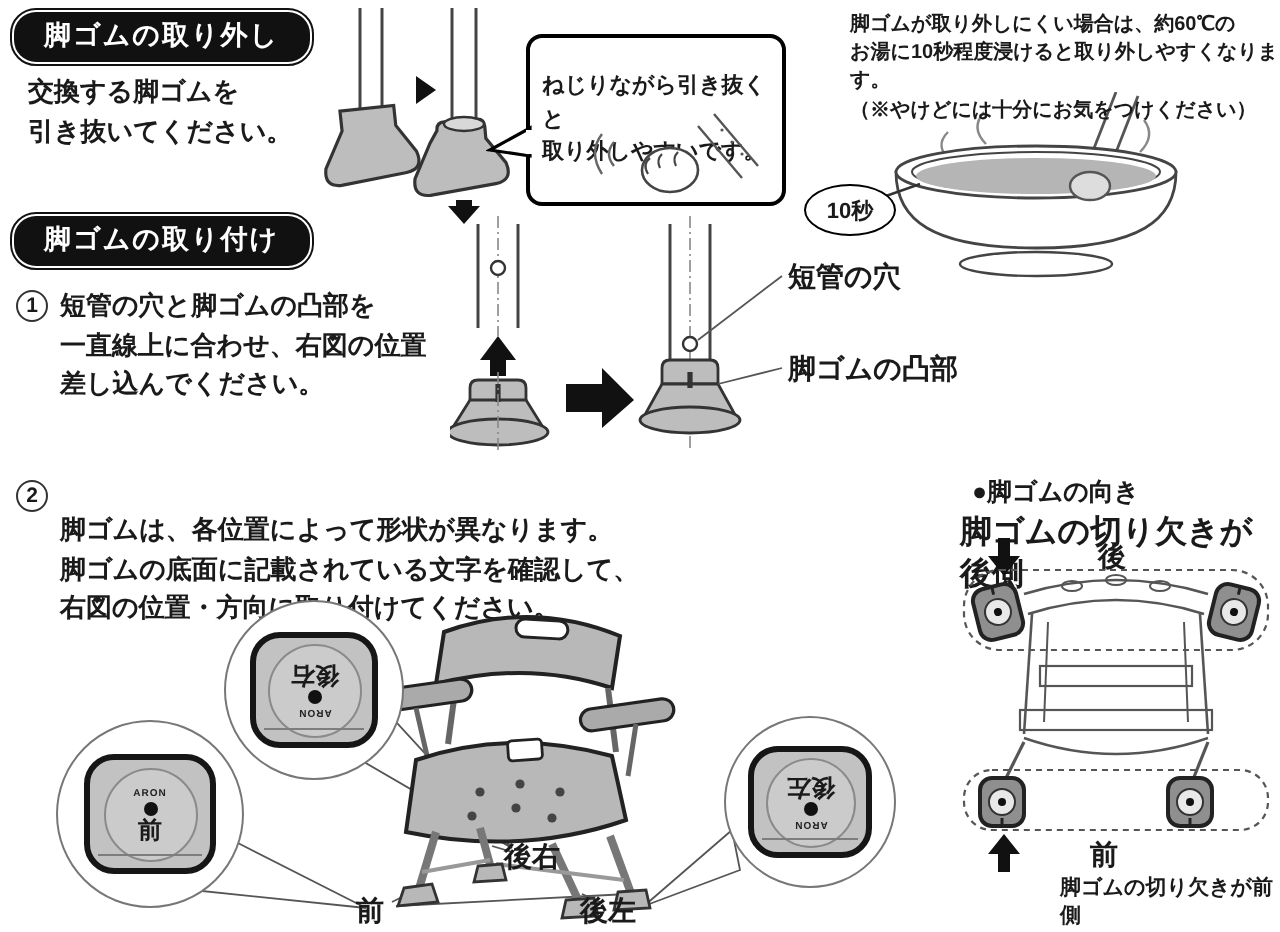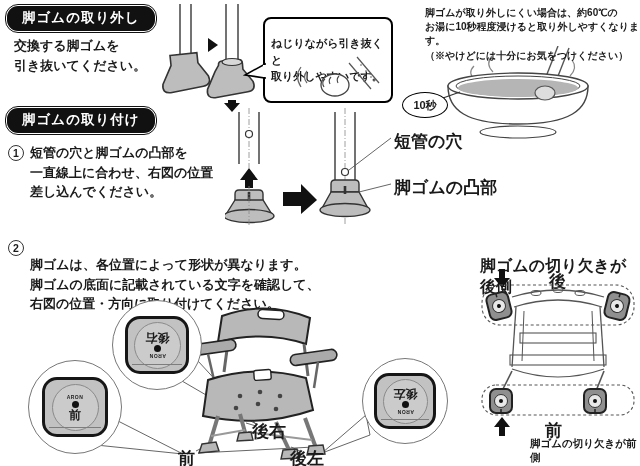--- a/index.html
+++ b/index.html
@@ -8,21 +8,21 @@
   #canvas { position:relative; width:640px; height:466px; background:#fff; overflow:hidden; }
   .abs { position:absolute; }
   .ml { white-space:pre-line; }
   .badge {
     background:#111; color:#fff; font-weight:bold; font-size:13.5px;
     padding:3px 15px 4px; border-radius:11px; letter-spacing:1px;
     outline:1px solid #111; outline-offset:1.5px;
   }
   .body-txt { font-size:13px; font-weight:600; line-height:1.5; }
   .small-txt { font-size:10px; font-weight:700; line-height:1.42;margin-left:26px; }
-  .lbl { font-size:17px; font-weight:600; }
+  .lbl { font-size:14px; font-weight:600; }
   .bold13 { font-size:12.5px; font-weight:bold; }
   .stepnum {
     width:16px; height:16px; border:1.5px solid #333; border-radius:50%;
     font-size:10.5px; font-weight:600; display:flex; align-items:center; justify-content:center;
   }
   .callout {
     border:2px solid #000; border-radius:8px; background:#fff;
   }
   .callout-txt { font-size:11px; font-weight:bold; line-height:1.5; padding:16px 6px; }
   .oval {
@@ -245,20 +245,21 @@
         <span class="mark">後左</span>
       </div>
       <div class="chord"></div>
     </div>
   </div>
 
   <div class="abs lbl z3" style="left:252px; top:420px;">後右</div>
   <div class="abs lbl z3" style="left:178px; top:447px;">前</div>
   <div class="abs lbl z3" style="left:290px; top:447px;">後左</div>
 
+  <div class="abs bold13" style="left:486px; top:238px;">●脚ゴムの向き</div>
   <div class="abs" style="left:480px; top:256px; font-size:16px; font-weight:bold;">脚ゴムの切り欠きが後側</div>
 
   <svg class="abs" style="left:494px; top:269px;" width="16" height="20">
     <rect x="5" y="0" width="6" height="9" fill="#111"></rect>
     <polygon points="0,9 16,9 8,19" fill="#111"></polygon>
   </svg>
   <div class="abs lbl" style="left:549px; top:270px;">後</div>
 
   <svg class="abs" style="left:480px; top:281px;" width="160" height="138" viewBox="0 0 160 138">
     <rect x="2" y="4" width="152" height="40" rx="18" fill="none" stroke="#555" stroke-width="1.1" stroke-dasharray="3,2.5"></rect>

